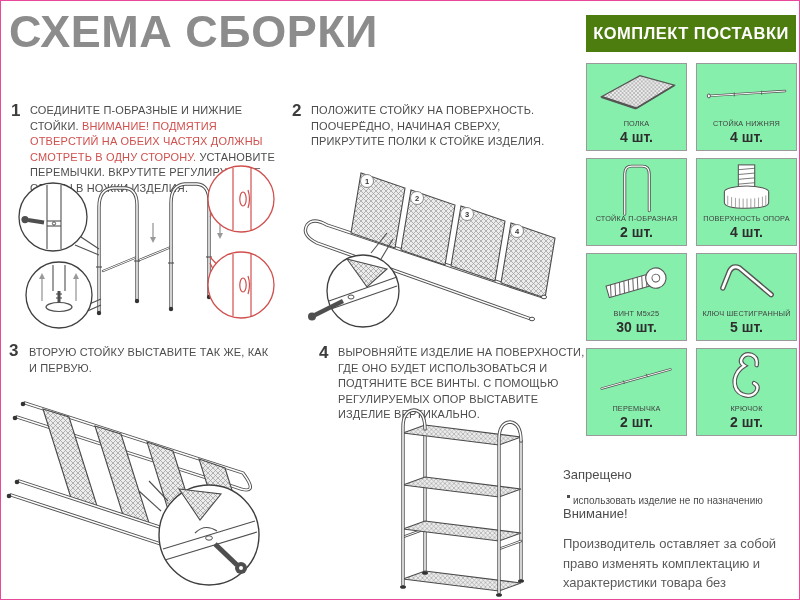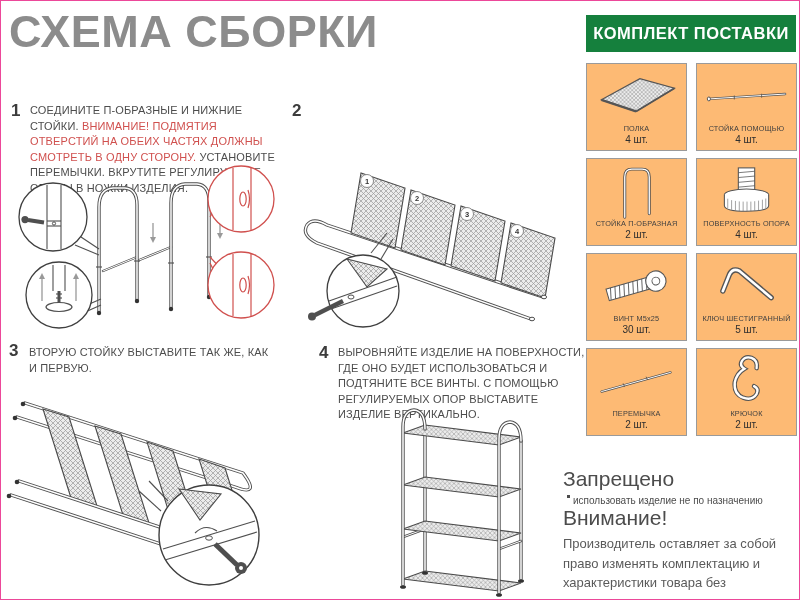--- a/index.html
+++ b/index.html
@@ -5,30 +5,30 @@
   html,body{margin:0;padding:0;background:#fff;}
   .page{position:relative;width:800px;height:600px;background:#fff;border:1px solid #ec4899;
         box-sizing:border-box;font-family:"Liberation Sans",sans-serif;overflow:hidden;}
   .title{position:absolute;left:8px;top:8px;font-size:45px;font-weight:bold;color:#8c8c8c;
          letter-spacing:.5px;line-height:1;}
   .subtitle{position:absolute;left:10px;top:58px;font-size:21px;color:#9b9b9b;letter-spacing:2px;}
   .subtitle .name{color:#868686;font-weight:bold;letter-spacing:.5px;}
   .step-num{position:absolute;font-size:17px;font-weight:bold;color:#3c3c3c;}
   .step-text{position:absolute;font-size:11px;line-height:1.42;color:#4c4c4c;letter-spacing:.15px;}
   .red{color:#d0504e;}
-  .kit-banner{position:absolute;left:585px;top:14px;width:210px;height:37px;background:#15803d;color:#fff;
+  .kit-banner{position:absolute;left:585px;top:14px;width:210px;height:37px;background:#4d7c0f;color:#fff;
               display:flex;align-items:center;justify-content:center;font-weight:bold;font-size:16.5px;letter-spacing:.5px;}
   .kit-grid{position:absolute;left:585px;top:62px;width:212px;display:grid;
             grid-template-columns:101px 101px;grid-auto-rows:88px;gap:7px 9px;}
-  .kit-card{border:1px solid #9a9a9a;background:#fdba74;display:flex;flex-direction:column;align-items:center;
+  .kit-card{border:1px solid #9a9a9a;background:#86efac;display:flex;flex-direction:column;align-items:center;
             justify-content:flex-end;padding:4px 2px 5px;box-sizing:border-box;}
   .kit-icon{flex:1;display:flex;align-items:center;justify-content:center;width:100%;min-height:0;}
   .kit-name{font-size:7.3px;color:#3f3f3f;text-align:center;letter-spacing:.2px;line-height:1.25;}
-  .kit-qty{font-size:10px;font-weight:normal;color:#2e2e2e;margin-top:1px;text-align:center;}
-  .notice-h{position:absolute;font-size:21px;color:#4c4c4c;}
+  .kit-qty{font-size:14px;font-weight:bold;color:#2e2e2e;margin-top:1px;text-align:center;}
+  .notice-h{position:absolute;font-size:13px;color:#4c4c4c;}
   .notice-li{position:absolute;font-size:10px;color:#4c4c4c;display:flex;gap:3px;}
   .notice-li .sq{width:3px;height:3px;background:#4c4c4c;display:inline-block;}
   .notice-p{position:absolute;font-size:13px;line-height:1.5;color:#5a5a5a;width:236px;}
   .diag{position:absolute;}
   
   .t{stroke:#4f4f4f;stroke-width:3.4;fill:none;stroke-linecap:round;stroke-linejoin:round;}
   .t2{stroke:#4f4f4f;stroke-width:2.4;fill:none;stroke-linecap:round;}
   .ti{stroke:#fff;stroke-width:1.5;fill:none;stroke-linecap:round;stroke-linejoin:round;}
   .ti2{stroke:#fff;stroke-width:1;fill:none;stroke-linecap:round;}
   .ln{stroke:#4f4f4f;stroke-width:1.1;fill:none;}
@@ -125,20 +125,21 @@
         <line class="redln" x1="197" y1="108" x2="210" y2="122"></line>
       <circle cx="228" cy="136" r="33" fill="#fff" stroke="#d0504e" stroke-width="1.3"></circle>
       <line class="redln" x1="220" y1="105" x2="220" y2="167"></line>
         <line class="redln" x1="238" y1="105" x2="238" y2="167"></line>
       <ellipse cx="230" cy="136" rx="3.2" ry="7" fill="none" stroke="#d0504e" stroke-width="1.2"></ellipse>
       <path class="redln" d="M235,127 Q238,136 235,145"></path>
     </g>
   </svg>
 
   <div class="step-num" style="left:291px;top:100px">2</div>
+  <div class="step-text" style="left:310px;top:102px;width:258px">ПОЛОЖИТЕ СТОЙКУ НА ПОВЕРХНОСТЬ. ПООЧЕРЁДНО, НАЧИНАЯ СВЕРХУ, ПРИКРУТИТЕ ПОЛКИ К СТОЙКЕ ИЗДЕЛИЯ.</div>
 
   <svg class="diag" style="left:290px;top:140px" width="282" height="192" viewBox="0 0 282 192">
     <defs>
       <pattern id="mesh-a" patternUnits="userSpaceOnUse" width="5" height="5">
         <rect width="5" height="5" fill="#ececec"></rect>
         <path d="M0,5 L5,0 M0,0 L5,5" stroke="#9a9a9a" stroke-width="0.7"></path>
       </pattern>
     </defs>
 
     <g>
@@ -297,21 +298,21 @@
     <div class="kit-card">
       <div class="kit-icon">
         <svg width="88" height="40" viewBox="0 0 90 40">
           <path class="t2" d="M6,23 L84,18"></path>
             <path class="ti2" d="M6,23 L84,18"></path>
           <ellipse cx="6" cy="23" rx="1.6" ry="2" fill="#fff" stroke="#555" stroke-width="1"></ellipse>
           <line x1="32" y1="23.5" x2="32" y2="19.5" stroke="#555" stroke-width="0.9"></line>
           <line x1="60" y1="21.7" x2="60" y2="17.7" stroke="#555" stroke-width="0.9"></line>
         </svg>
       </div>
-      <div class="kit-name">СТОЙКА ПОМОЩЬЮ</div>
+      <div class="kit-name">СТОЙКА НИЖНЯЯ</div>
       <div class="kit-qty">4 шт.</div>
     </div>
 
     <div class="kit-card">
       <div class="kit-icon">
         <svg width="76" height="56" viewBox="0 0 76 64">
           <path class="t" d="M24,62 L24,16 Q24,7 32,7 L44,7 Q52,7 52,16 L52,58"></path>
           <path class="ti" d="M24,62 L24,16 Q24,7 32,7 L44,7 Q52,7 52,16 L52,58"></path>
         </svg>
       </div>

